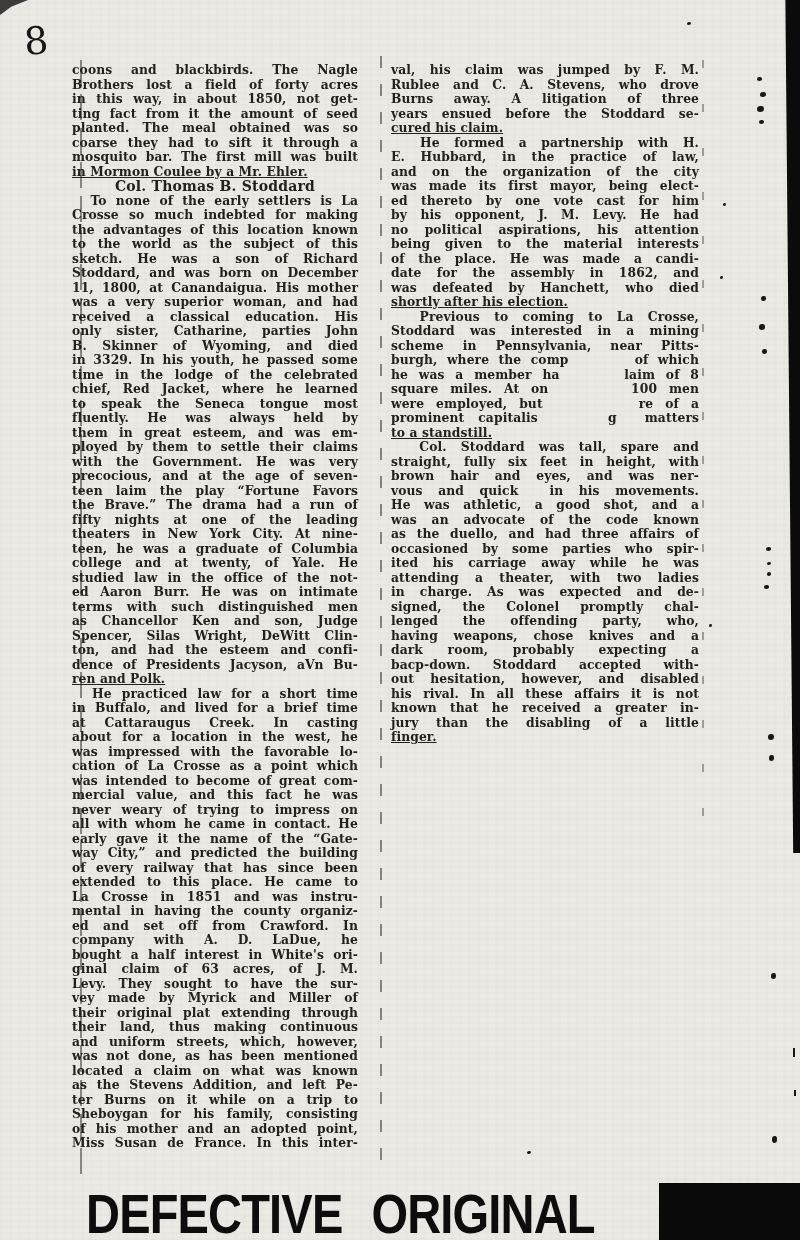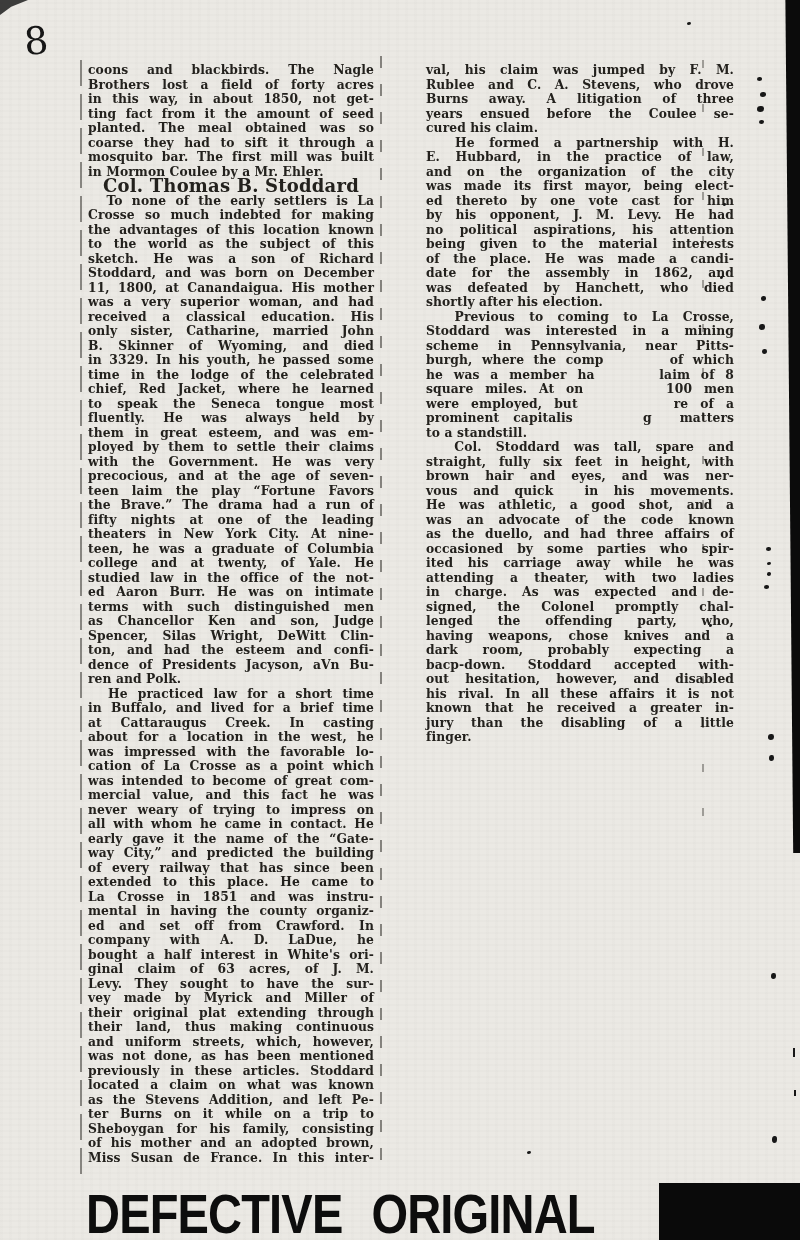--- a/index.html
+++ b/index.html
@@ -14,25 +14,25 @@
   .rule{position:absolute;width:2px;}
   .rule-left{left:80px;top:60px;height:1116px;
     background:repeating-linear-gradient(180deg,#46443f 0 26px,transparent 26px 34px);opacity:.6;}
   .rule-mid{left:380px;top:56px;height:1120px;
     background:repeating-linear-gradient(180deg,#46443f 0 12px,transparent 12px 28px);opacity:.62;}
   .rule-right{left:702px;top:60px;height:775px;
     background:repeating-linear-gradient(180deg,#55534e 0 8px,transparent 8px 44px);opacity:.5;}
   .column{position:absolute;top:63px;color:#23211d;
           font-family:"DejaVu Serif",serif;font-weight:700;font-size:12.3px;line-height:14.5px;
           letter-spacing:.1px;}
-  #col1{left:88px;width:286px;}
-  #col2{left:391px;width:308px;margin-left:35px;}
+  #col1{left:72px;width:286px;}
+  #col2{left:391px;width:308px;}
   .line{text-align:justify;text-align-last:justify;min-height:14.5px;}
-  .line.para-end{text-align-last:left;}
-  .heading-line{text-align:center;text-align-last:center;font-size:18px;letter-spacing:.2px;}
+  .line.para-end{text-align-last:left;text-decoration:underline;}
+  .heading-line{text-align:center;text-align-last:center;font-size:14px;letter-spacing:.2px;}
   .stamp{position:absolute;left:86px;top:1186px;color:#0d0d0d;white-space:nowrap;
          font-family:"Liberation Sans",sans-serif;font-weight:700;font-size:56px;line-height:1;
          letter-spacing:-1px;word-spacing:20px;transform:scaleX(.84) scaleY(1.0);transform-origin:left top;}
   .black-band{position:absolute;left:783px;top:0;width:17px;height:853px;background:#0b0b0b;
               clip-path:polygon(14% 0,100% 0,100% 100%,60% 100%);}
   .black-block{position:absolute;left:659px;top:1183px;width:141px;height:57px;background:#0a0a0a;}
   .band-tail{position:absolute;background:#161616;}
   .speck{position:absolute;background:#171717;border-radius:50% 40% 55% 45%;}
 </style>
 </head>
@@ -63,21 +63,21 @@
       <div class="block">
         <div class="line">&nbsp;&nbsp;To none of the early settlers is La</div>
         <div class="line">Crosse so much indebted for making</div>
         <div class="line">the advantages of this location known</div>
         <div class="line">to the world as the subject of this</div>
         <div class="line">sketch. He was a son of Richard</div>
         <div class="line">Stoddard, and was born on December</div>
         <div class="line">11, 1800, at Canandaigua. His mother</div>
         <div class="line">was a very superior woman, and had</div>
         <div class="line">received a classical education. His</div>
-        <div class="line">only sister, Catharine, married John</div>
+        <div class="line">only sister, Catharine, parties John</div>
         <div class="line">B. Skinner of Wyoming, and died</div>
         <div class="line">in 3329. In his youth, he passed some</div>
         <div class="line">time in the lodge of the celebrated</div>
         <div class="line">chief, Red Jacket, where he learned</div>
         <div class="line">to speak the Seneca tongue most</div>
         <div class="line">fluently. He was always held by</div>
         <div class="line">them in great esteem, and was em-</div>
         <div class="line">ployed by them to settle their claims</div>
         <div class="line">with the Government. He was very</div>
         <div class="line">precocious, and at the age of seven-</div>
@@ -116,35 +116,34 @@
         <div class="line">ed and set off from Crawford. In</div>
         <div class="line">company with A. D. LaDue, he</div>
         <div class="line">bought a half interest in White's ori-</div>
         <div class="line">ginal claim of 63 acres, of J. M.</div>
         <div class="line">Levy. They sought to have the sur-</div>
         <div class="line">vey made by Myrick and Miller of</div>
         <div class="line">their original plat extending through</div>
         <div class="line">their land, thus making continuous</div>
         <div class="line">and uniform streets, which, however,</div>
         <div class="line">was not done, as has been mentioned</div>
-        <div class="line">previously in these articles. Stoddard</div>
         <div class="line">located a claim on what was known</div>
         <div class="line">as the Stevens Addition, and left Pe-</div>
         <div class="line">ter Burns on it while on a trip to</div>
         <div class="line">Sheboygan for his family, consisting</div>
-        <div class="line">of his mother and an adopted brown,</div>
+        <div class="line">of his mother and an adopted point,</div>
         <div class="line">Miss Susan de France. In this inter-</div>
       </div>
     </div>
   <div class="column" id="col2">
       <div class="block">
         <div class="line">val, his claim was jumped by F. M.</div>
         <div class="line">Rublee and C. A. Stevens, who drove</div>
         <div class="line">Burns away. A litigation of three</div>
-        <div class="line">years ensued before the Coulee se-</div>
+        <div class="line">years ensued before the Stoddard se-</div>
         <div class="line para-end">cured his claim.</div>
       </div>
       <div class="block">
         <div class="line">&nbsp;&nbsp;He formed a partnership with H.</div>
         <div class="line">E. Hubbard, in the practice of law,</div>
         <div class="line">and on the organization of the city</div>
         <div class="line">was made its first mayor, being elect-</div>
         <div class="line">ed thereto by one vote cast for him</div>
         <div class="line">by his opponent, J. M. Levy. He had</div>
         <div class="line">no political aspirations, his attention</div>

